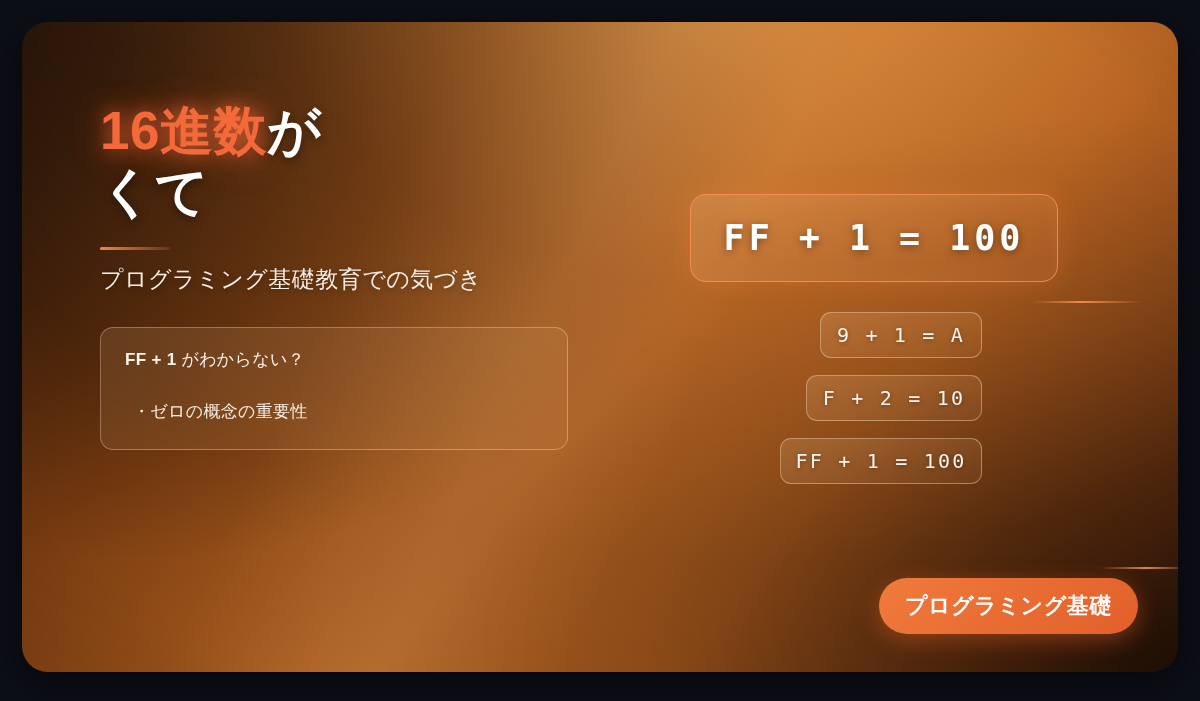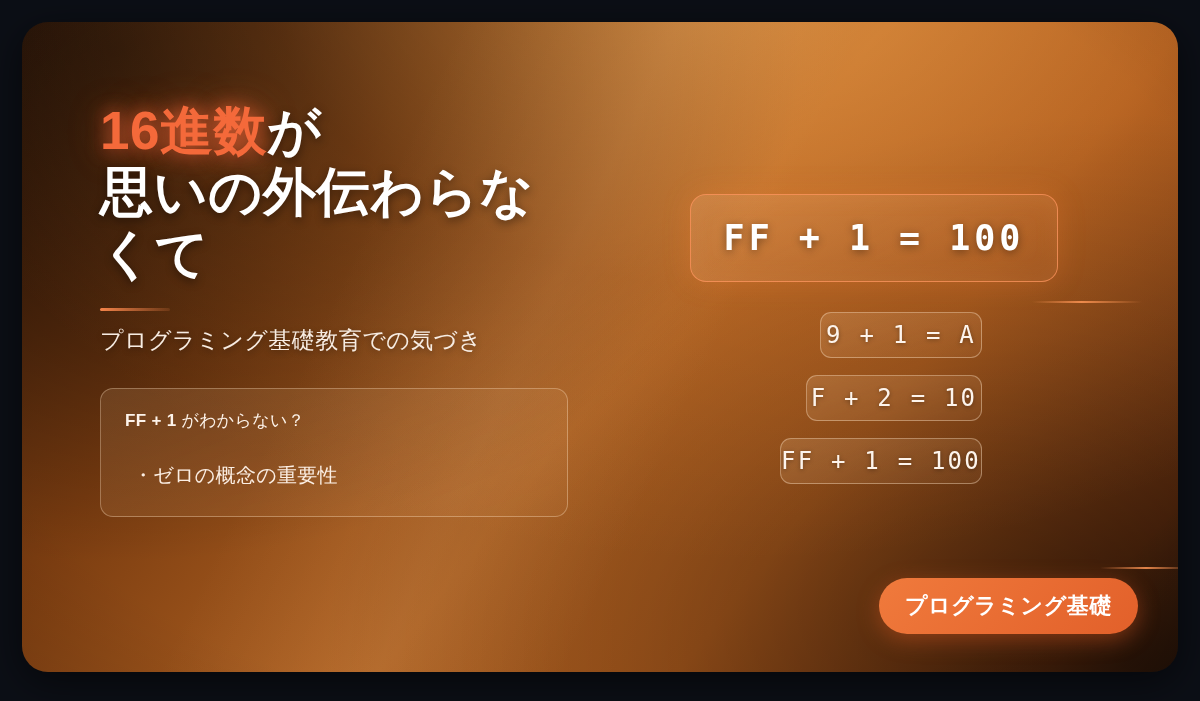--- a/index.html
+++ b/index.html
@@ -114,21 +114,21 @@
     font-weight: 400;
     letter-spacing: 0.3px;
   }
   .infobox-title b { font-weight: 700; }
   .infobox-list {
     list-style: none;
     margin: 0;
     padding: 0 0 0 8px;
   }
   .infobox-list li {
-    font-size: 20px;
+    font-size: 17px;
     line-height: 1.78;
     color: #fbeee3;
     letter-spacing: 0.3px;
   }
 
   
   .right {
     position: absolute;
     left: 660px;
     top: 160px;
@@ -182,21 +182,21 @@
     height: 46px;
     margin-bottom: 17px;
     display: flex;
     align-items: center;
     justify-content: center;
     margin-left: auto;
     border: 1px solid rgba(255,232,205,0.38);
     border-radius: 11px;
     background: linear-gradient(160deg, rgba(255,215,170,0.17) 0%, rgba(255,190,140,0.06) 100%);
     font-family: "DejaVu Sans Mono", "Liberation Mono", monospace;
-    font-size: 24px;
+    font-size: 20px;
     color: #fdf4ec;
     letter-spacing: 2.2px;
     text-shadow: 0 1px 4px rgba(0,0,0,0.35);
   }
   .step.w1 { width: 162px; }
   .step.w2 { width: 176px; }
   .step.w3 { width: 190px; }
   .step.w4 { width: 202px; }
 
   
@@ -221,21 +221,20 @@
 <div class="stage">
 
   <div class="card">
     <div class="card-sheen"></div>
     <div class="card-vignette"></div>
 
     <div class="left">
 
       <h1 class="headline">
         <span class="ln"><span class="hl">16進数</span><span>が</span></span>
-        <span class="ln">思いの外伝わらな</span>
         <span class="ln">くて</span>
       </h1>
 
       <div class="divider"></div>
 
       <p class="subtitle">プログラミング基礎教育での気づき</p>
 
       <div class="infobox">
         <p class="infobox-title"><b>FF + 1</b><span> がわからない？</span></p>
         <ul class="infobox-list">

